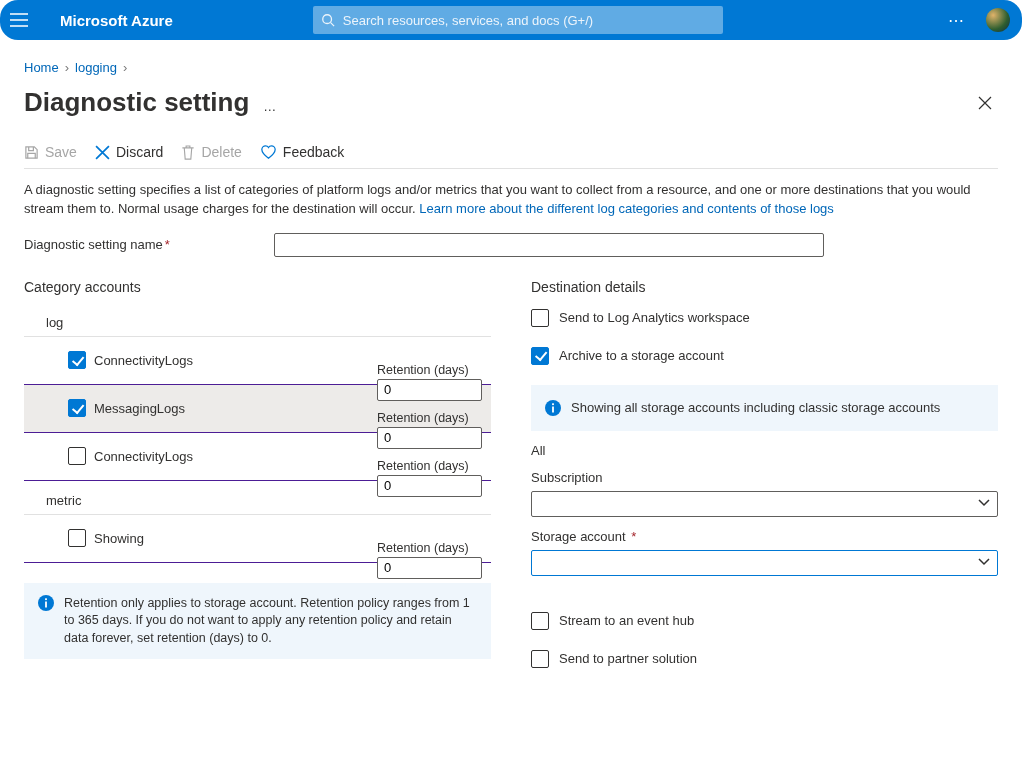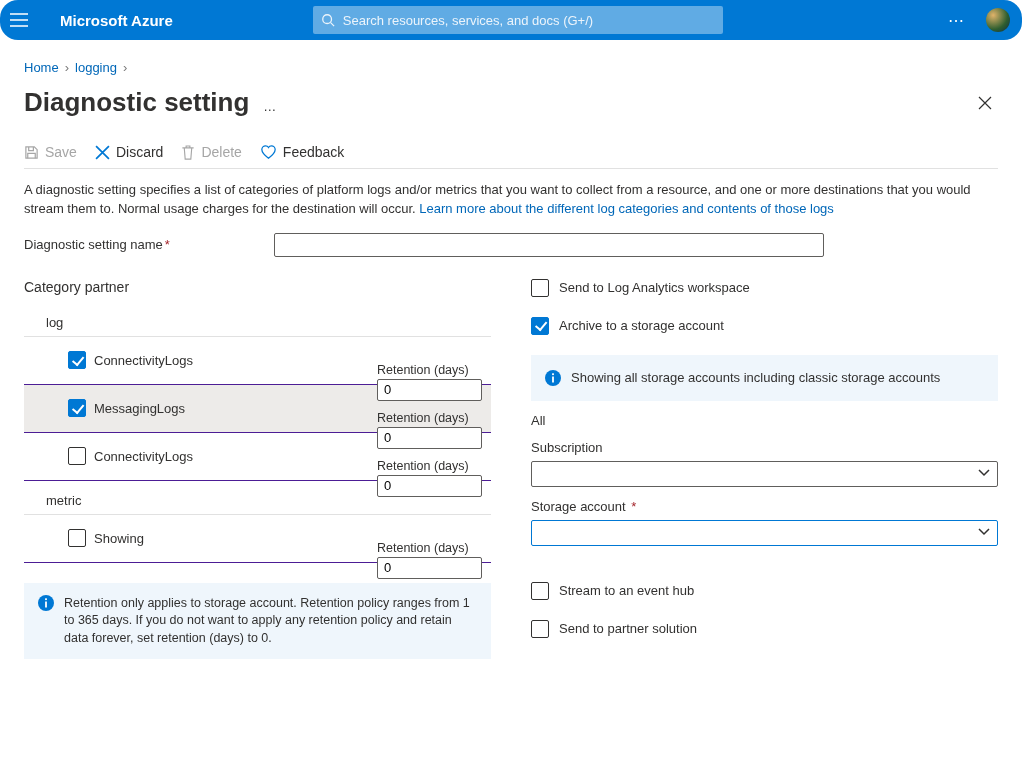--- a/index.html
+++ b/index.html
@@ -227,21 +227,21 @@
   <div class="name-row">
     <label>
       <span>Diagnostic setting name</span><span class="req">*</span>
     </label>
     <input class="name-input" type="text" value="" style="">
   </div>
 
   <div class="cols">
 
     <div class="col">
-      <div class="section-head">Category partner</div>
+      <div class="section-head">Category accounts</div>
 
       <div class="subhead">log</div>
 
       <div class="log-row">
         <div class="row-left">
           <span class="chk checked"></span>
           <span>ConnectivityLogs</span>
         </div>
         <div class="ret">
           <div class="ret-label">Retention (days)</div>
@@ -288,20 +288,21 @@
         <svg class="info-icon" viewBox="0 0 16 16">
             <circle cx="8" cy="8" r="8" fill="#0078d4"></circle>
             <rect x="7.1" y="6.5" width="1.8" height="6" fill="#fff"></rect>
             <rect x="7.1" y="3.3" width="1.8" height="1.8" fill="#fff"></rect>
           </svg>
         <span>Retention only applies to storage account. Retention policy ranges from 1 to 365 days. If you do not want to apply any retention policy and retain data forever, set retention (days) to 0.</span>
       </div>
     </div>
 
     <div class="col">
+      <div class="section-head">Destination details</div>
 
       <div class="dest-row">
         <span class="chk"></span>
         <span>Send to Log Analytics workspace</span>
       </div>
 
       <div class="dest-row">
         <span class="chk checked"></span>
         <span>Archive to a storage account</span>
       </div>

